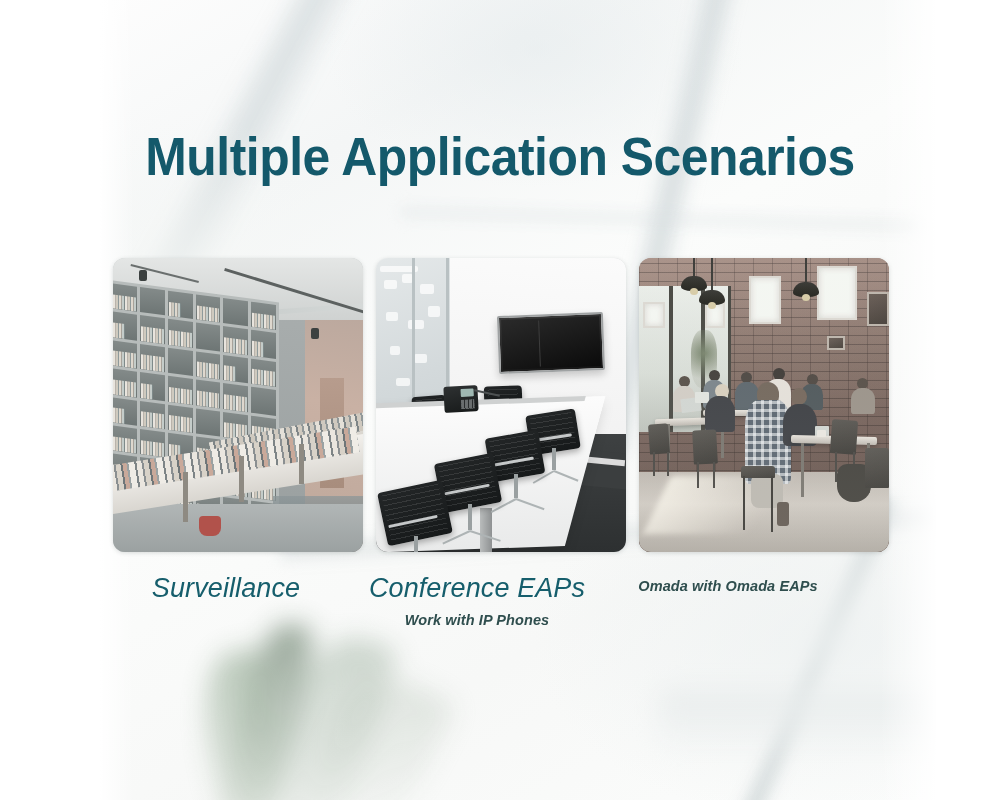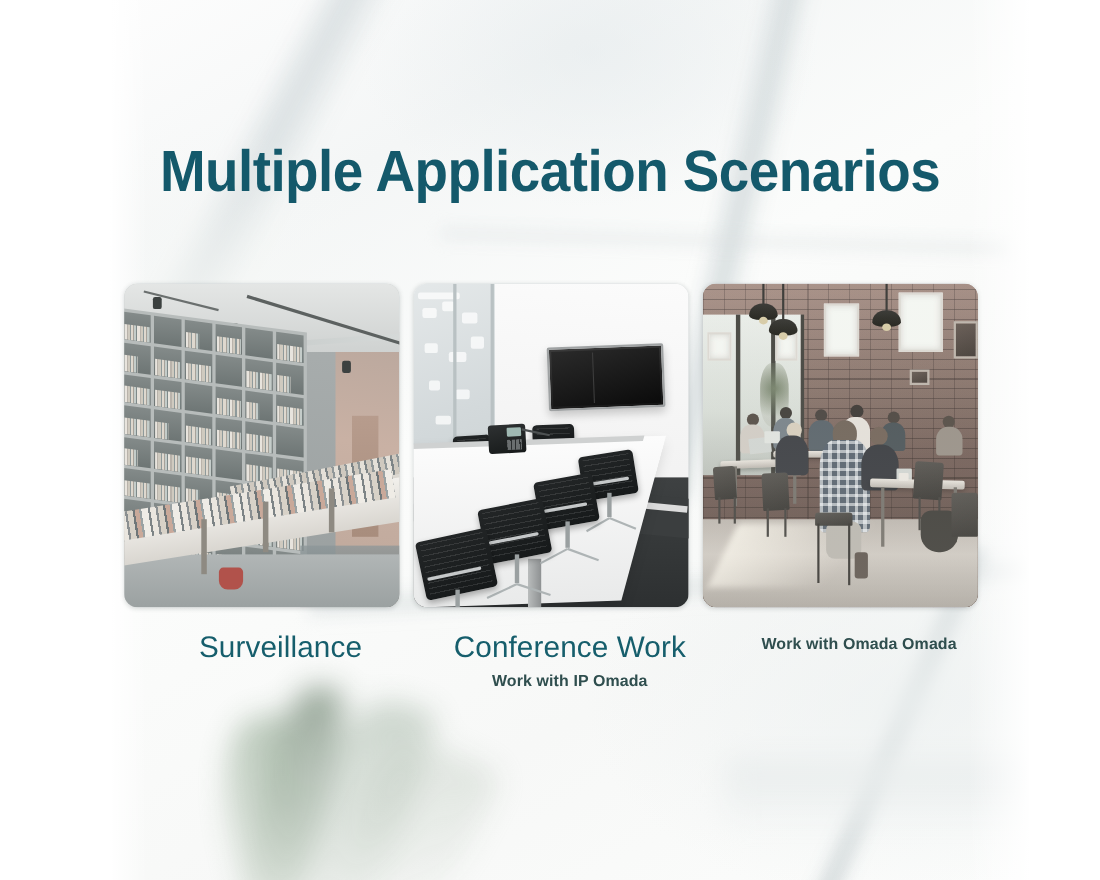--- a/index.html
+++ b/index.html
@@ -239,21 +239,21 @@
   .s3-plaid { background-color: #4a5a68;
     background-image:
       repeating-linear-gradient(0deg, rgba(255,255,255,.55) 0 3px, rgba(0,0,0,0) 3px 8px),
       repeating-linear-gradient(90deg, rgba(255,255,255,.55) 0 3px, rgba(0,0,0,0) 3px 8px); }
   .s3-laptop { position: absolute; background: #cfd2d0; border-radius: 1px; }
   .s3-desat { position: absolute; inset: 0; background: rgba(148,146,140,.30); mix-blend-mode: saturation; }
   .s3-veil { position: absolute; inset: 0;
     background: linear-gradient(180deg, rgba(255,255,255,.08), rgba(236,232,226,.18)); }
 
   
-  .captions { position: absolute; left: 130px; top: 572px; width: 776px; display: flex; gap: 13px; }
+  .captions { position: absolute; left: 101px; top: 572px; width: 776px; display: flex; gap: 1px; font-style: italic; }
   .cap { width: 250px; text-align: center; }
   .cap-title { font-size: 27px; font-weight: 400; color: #165e6c; line-height: 1.25;
                letter-spacing: .1px; white-space: nowrap; }
   .cap-sub { margin-top: 6px; font-size: 14.5px; font-weight: 700; color: #2f4e4e;
              letter-spacing: .1px; white-space: nowrap; }
 </style>
 </head>
 <body>
 
 <div id="stage">
@@ -518,21 +518,21 @@
       </div>
     </div>
 
   </div>
 
   <div class="captions">
     <div class="cap">
       <div class="cap-title">Surveillance</div>
     </div>
     <div class="cap">
-      <div class="cap-title">Conference Work</div>
-      <div class="cap-sub">Work with IP Omada</div>
+      <div class="cap-title">Conference EAPs</div>
+      <div class="cap-sub">Work with IP Phones</div>
     </div>
     <div class="cap">
-      <div class="cap-sub">Work with Omada Omada</div>
+      <div class="cap-sub">Omada with Omada EAPs</div>
     </div>
   </div>
 
 </div>
 
 </body></html>

